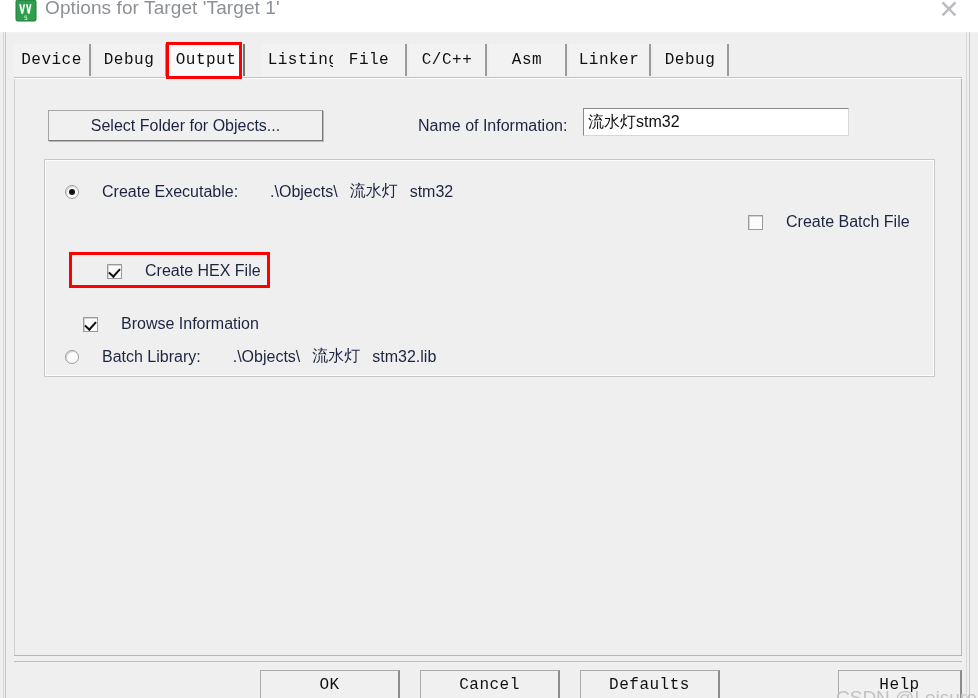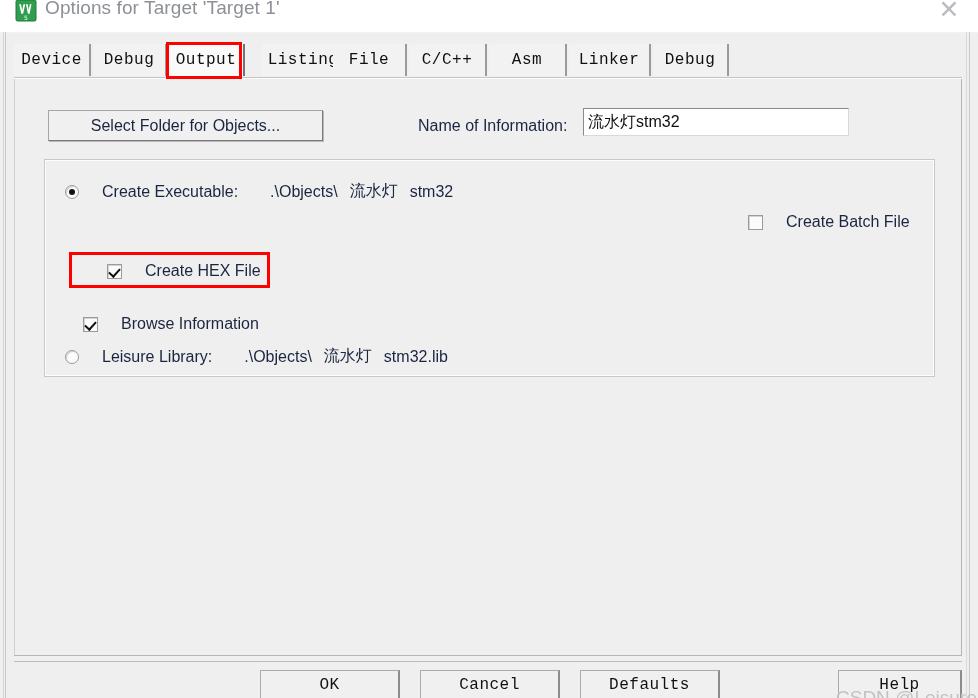--- a/index.html
+++ b/index.html
@@ -371,21 +371,21 @@
     <span>Browse Information</span>
   </div>
 
   <div class="opt-row" style="left:748px; top:213px;">
     <span class="checkbox"></span>
     <span>Create Batch File</span>
   </div>
 
   <div class="opt-row" style="left:65px; top:346px;">
     <span class="radio"></span>
-    <span>Leisure Library:</span>
+    <span>Batch Library:</span>
     <span style="width:8px;"></span>
     <span>.\Objects\</span>
       <span class="cjk">流水灯</span>
       <span>stm32.lib</span>
   </div>
 
   <div class="bottom-sep"></div>
   <div class="btn" style="left:260px; width:140px;">OK</div>
   <div class="btn" style="left:420px; width:140px;">Cancel</div>
   <div class="btn" style="left:580px; width:140px;">Defaults</div>

